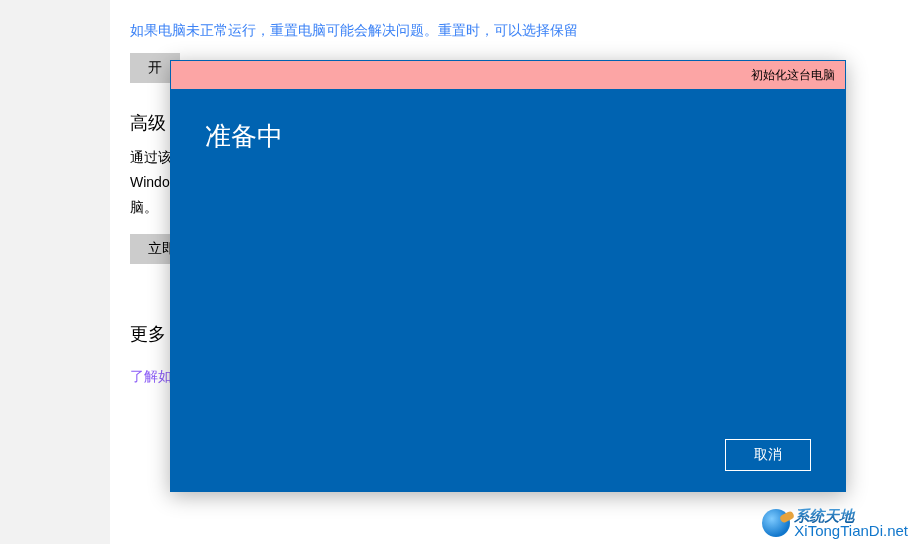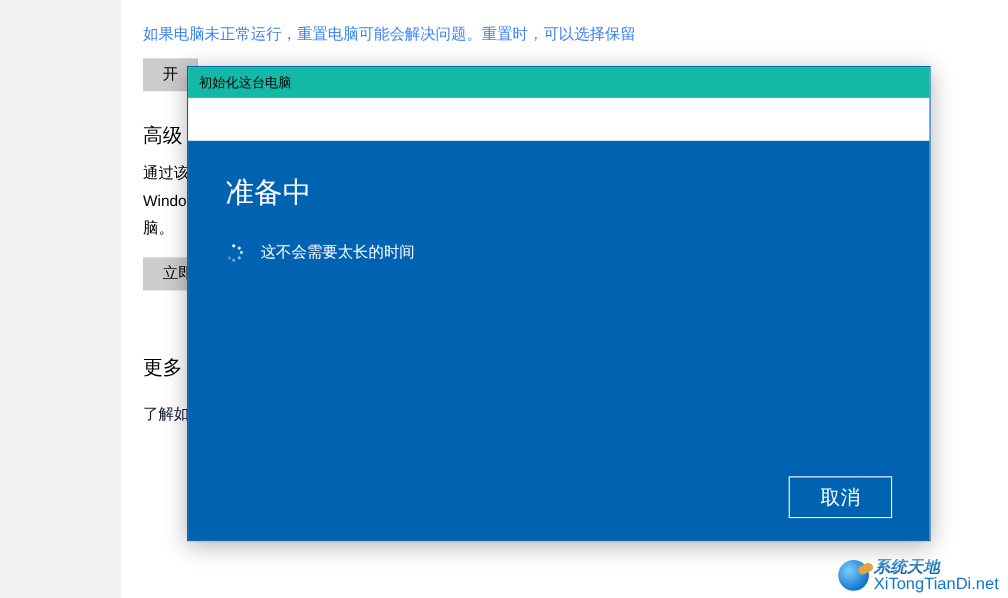--- a/index.html
+++ b/index.html
@@ -36,53 +36,53 @@
     margin-top: 12px;
     margin-bottom: 28px;
     min-width: 40px;
   }
   .section-heading {
     font-size: 18px;
     font-weight: 400;
     margin-bottom: 12px;
   }
   .section-desc { font-size: 14px; line-height: 1.5; margin-bottom: 4px; }
-  .link-text { color: #0f172a; font-size: 14px; cursor: pointer; }
+  .link-text { color: #8b5cf6; font-size: 14px; cursor: pointer; }
 
   
   .dialog {
     position: absolute;
     left: 170px;
     top: 60px;
     width: 676px;
     height: 432px;
     background: #fff;
     border: 1px solid #0063b1;
     box-shadow: 0 4px 20px rgba(0,0,0,0.3);
     display: flex;
     flex-direction: column;
   }
   .dialog-titlebar {
     height: 28px;
-    background: #14b8a6;
+    background: #fca5a5;
     display: flex;
     align-items: center;
     padding: 0 10px;
     font-size: 12px;
     color: #000;
+    justify-content: flex-end;
   }
   .dialog-body {
     flex: 1;
     background: #0063b1;
     color: #fff;
     padding: 30px 34px 20px 34px;
     position: relative;
     display: flex;
     flex-direction: column;
-    margin-top: 39px;
   }
   .dialog-heading {
     font-size: 26px;
     font-weight: 300;
     margin-bottom: 28px;
   }
   .dialog-status-row {
     display: flex;
     align-items: center;
     gap: 16px;
@@ -108,21 +108,21 @@
   .dialog-footer {
     margin-top: auto;
     display: flex;
     justify-content: flex-end;
   }
   .cancel-btn {
     background: #0063b1;
     border: 1px solid #ffffff;
     color: #fff;
     padding: 6px 28px;
-    font-size: 18px;
+    font-size: 14px;
     font-family: inherit;
     cursor: pointer;
   }
 
   
   .watermark {
     position: absolute;
     right: 8px;
     bottom: 6px;
     display: flex;
@@ -179,31 +179,20 @@
   <div style="height:10px"></div>
   <span class="link-text">了解如</span>
 </div>
 
 <div class="dialog">
   <div class="dialog-titlebar">
     <span>初始化这台电脑</span>
   </div>
   <div class="dialog-body">
     <div class="dialog-heading">准备中</div>
-    <div class="dialog-status-row">
-      <div class="spinner">
-        <span></span>
-          <span></span>
-          <span></span>
-          <span></span>
-          <span></span>
-          <span></span>
-      </div>
-      <span>这不会需要太长的时间</span>
-    </div>
     <div class="dialog-footer">
       <button class="cancel-btn">取消</button>
     </div>
   </div>
 </div>
 
 <div class="watermark">
   <div class="wm-globe"></div>
   <div class="wm-text">
     <span class="wm-cn">系统天地</span>

